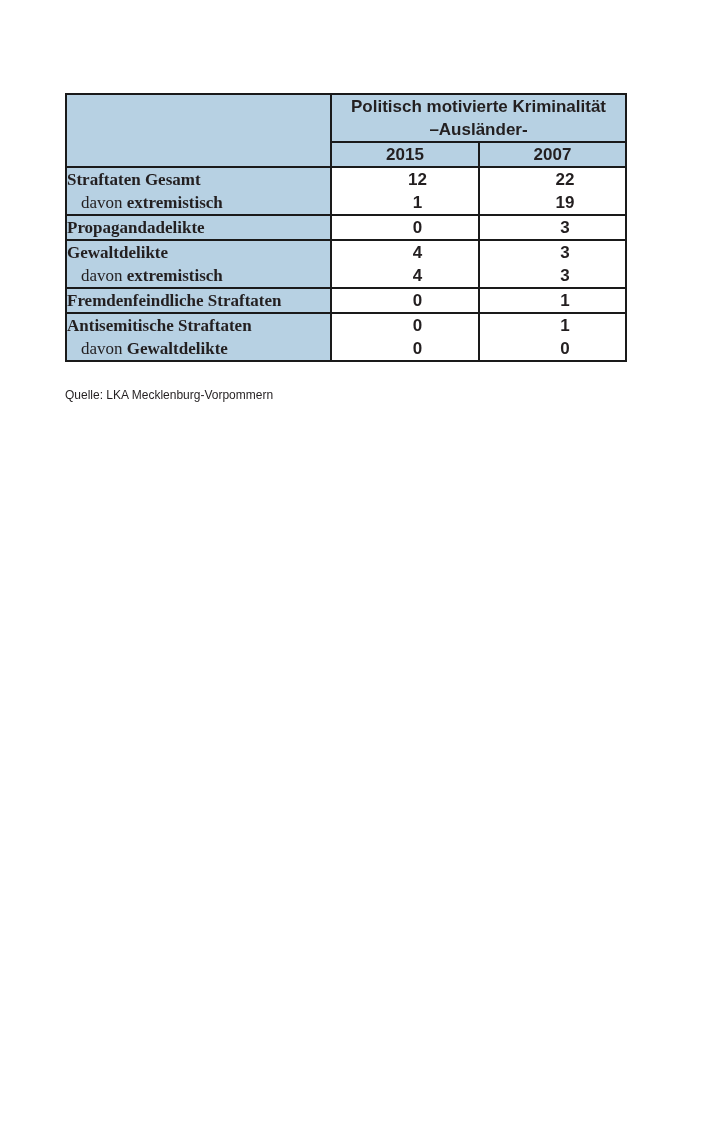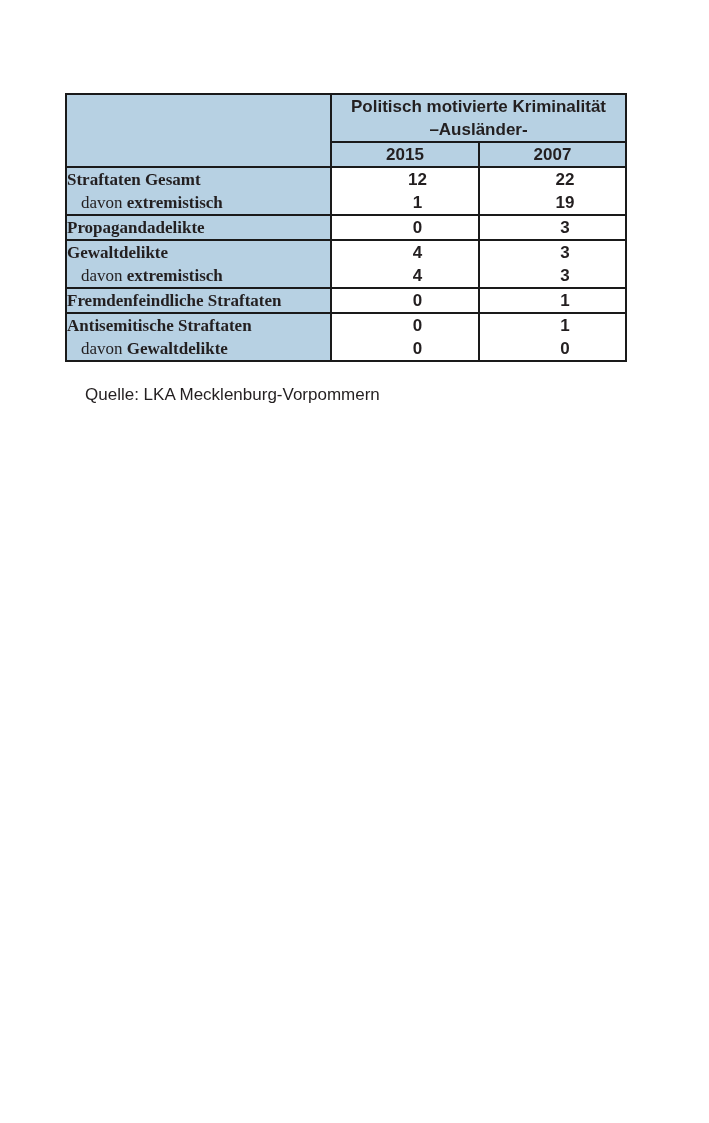--- a/index.html
+++ b/index.html
@@ -31,21 +31,21 @@
     font-size:17px; font-weight:bold; text-align:center;
     line-height:23px; padding:1px 0;
   }
   td.label-cell { padding:1px 4px 1px 7px; }
   .lbl-line { font-size:17px; line-height:23px; white-space:nowrap;font-family:Liberation Serif, serif; }
   .lbl-line.sub { padding-left:14px; font-weight:normal; }
   td.value-cell { text-align:center; background:#ffffff; padding:1px 0; }
   .val-line { font-size:17px; font-weight:bold; line-height:23px;margin-left:25px; }
   .source-note {
     position:absolute; left:65px; top:384px;
-    font-size:17px; line-height:22px; color:#231f20;margin-left:20px;
+    font-size:12px; line-height:22px; color:#231f20;
   }
   .page-number {
     position:absolute; left:0; top:1045px; width:100%;
     text-align:center;
     font-size:23px; font-weight:normal; color:#3a3a3a;
     letter-spacing:1px;
   }
 </style>
 </head>
 <body>

